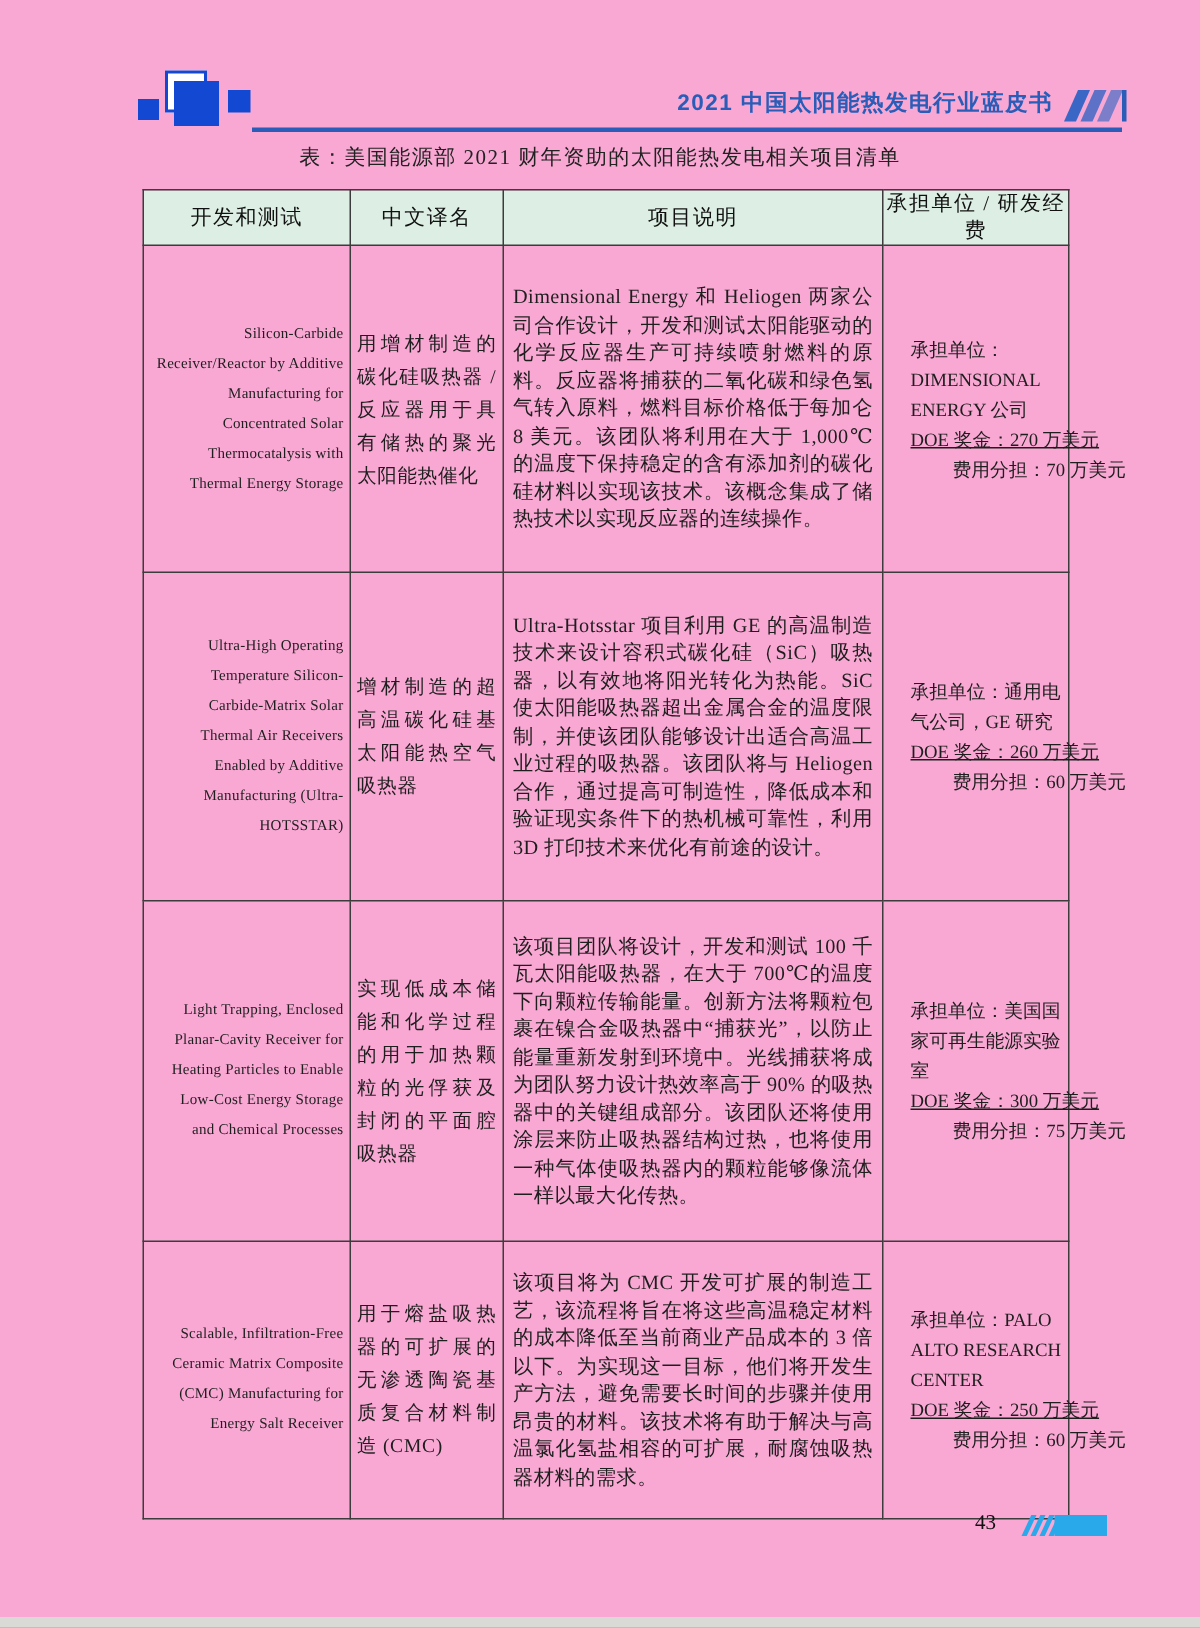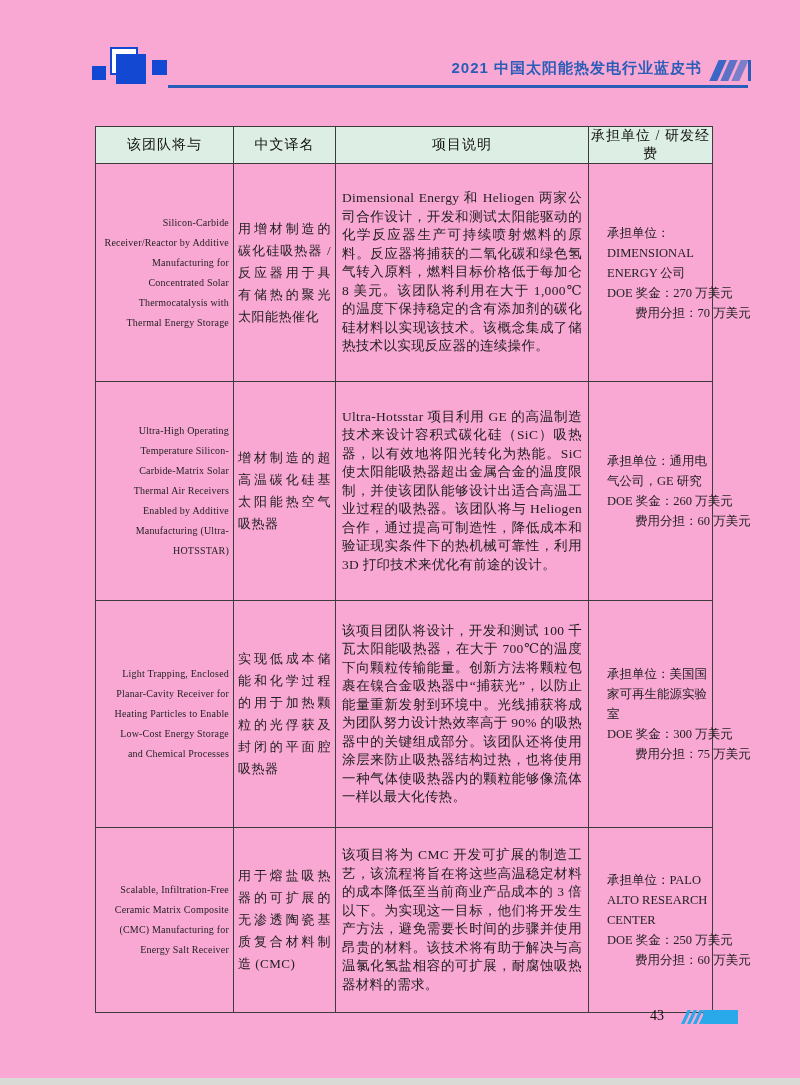--- a/index.html
+++ b/index.html
@@ -59,21 +59,21 @@
   td.cn {
     padding:6px 4px; font-size:13px; line-height:22px;
     text-align:justify; letter-spacing:.5px;
   }
   td.desc {
     padding:8px 6px; font-size:13.5px; line-height:18.5px;
     text-align:justify; letter-spacing:.3px;
   }
   td.unit { padding:4px 2px 4px 18px; font-size:12.5px; line-height:20px; }
   td.unit .unit-line  { white-space:pre-line; }
-  td.unit .award-line { white-space:nowrap; }
+  td.unit .award-line { white-space:nowrap;text-decoration:underline; }
   td.unit .cost-line  { white-space:nowrap;margin-left:28px; }
   tr.r1 { height:218px; } tr.r2 { height:219px; }
   tr.r3 { height:227px; } tr.r4 { height:185px; }
 
   
   .page-num {
     position:absolute; left:630px; top:1008px; width:34px; text-align:right;
     font-size:14px; color:#111;
   }
   .footer-bar { position:absolute; left:672px; top:1010px; }
@@ -92,31 +92,32 @@
   </div>
   <div class="header-title">2021 中国太阳能热发电行业蓝皮书</div>
   <div class="header-slashes">
     <span class="sl sl1"></span>
     <span class="sl sl2"></span>
     <span class="sl sl3"></span>
     <span class="bar"></span>
   </div>
   <div class="header-rule"></div>
 
+  <div class="caption">表：美国能源部 2021 财年资助的太阳能热发电相关项目清单</div>
 
   <table class="projects">
     <colgroup>
       <col style="width:138px">
         <col style="width:102px">
         <col style="width:253px">
         <col style="width:124px">
     </colgroup>
     <thead>
       <tr>
-        <th>该团队将与</th>
+        <th>开发和测试</th>
         <th>中文译名</th>
         <th>项目说明</th>
         <th>承担单位 / 研发经费</th>
       </tr>
     </thead>
     <tbody>
       <tr class="r1">
         <td class="en">Silicon-Carbide Receiver/Reactor by Additive Manufacturing for Concentrated Solar Thermocatalysis with Thermal Energy Storage</td>
         <td class="cn">用增材制造的碳化硅吸热器 / 反应器用于具有储热的聚光太阳能热催化</td>
         <td class="desc">Dimensional Energy 和 Heliogen 两家公司合作设计，开发和测试太阳能驱动的化学反应器生产可持续喷射燃料的原料。反应器将捕获的二氧化碳和绿色氢气转入原料，燃料目标价格低于每加仑 8 美元。该团队将利用在大于 1,000℃的温度下保持稳定的含有添加剂的碳化硅材料以实现该技术。该概念集成了储热技术以实现反应器的连续操作。</td>

